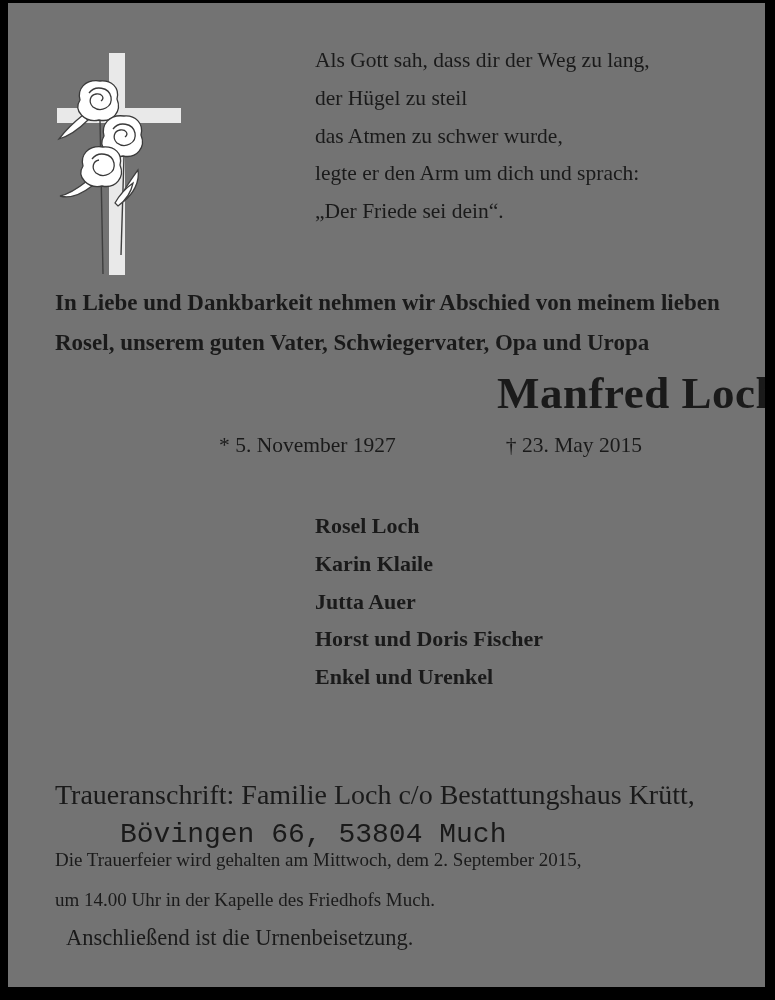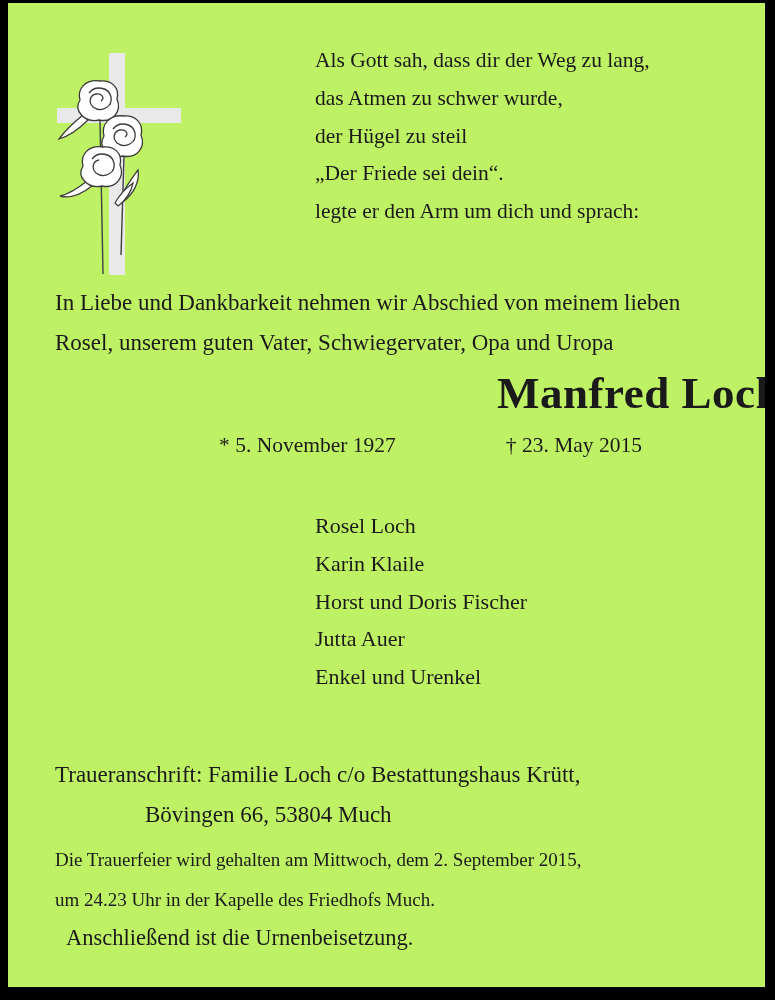--- a/index.html
+++ b/index.html
@@ -1,66 +1,67 @@
 <!DOCTYPE html>
 <html><head>
 <meta charset="utf-8">
 <style>
   html,body { margin:0; padding:0; background:#fff; }
   .page {
     position: relative;
     width: 775px;
     height: 1000px;
     box-sizing: border-box;
-    background: #bef264;
+    background: #737373;
     border-left: 8px solid #000;
     border-top: 3px solid #000;
     border-right: 10px solid #000;
     border-bottom: 13px solid #000;
     font-family: "Liberation Serif", serif;
     color: #1a1a1a;
     overflow: hidden;
   }
   .abs { position: absolute; }
   .illustration { left: 37px; top: 40px; width: 175px; height: 238px; }
   .poem {
     left: 307px; top: 39px;
     font-size: 21.5px; line-height: 37.8px;
     white-space: nowrap;
   }
   .intro {
     left: 47px; top: 280px;
     font-size: 23px; line-height: 40px;
     white-space: nowrap;
+    font-weight: bold;
   }
   .deceased-name {
     left: 0; top: 364px; width: 100%;
     margin: 0;
     text-align: right;
     font-size: 45px; font-weight: 700;
     letter-spacing: 0.5px;
     padding-left: 16px;
   }
   .dates {
     left: 0; top: 430px; width: 100%;
     display: flex; justify-content: center; gap: 110px;
     font-size: 21.5px;
     padding-left: 44px;
   }
   .mourners {
     left: 307px; top: 504px;
-    font-size: 22px; font-weight: 400; line-height: 37.8px;
+    font-size: 22px; font-weight: 700; line-height: 37.8px;
     white-space: nowrap;
   }
   .address {
-    left: 47px; top: 752px;
-    font-size: 23px; line-height: 39.5px;
+    left: 47px; top: 772px;
+    font-size: 28px; line-height: 39.5px;
     white-space: nowrap;
   }
-  .address .indent { margin-left: 90px; }
+  .address .indent { margin-left: 65px; font-family: Liberation Mono, monospace; }
   .funeral {
     left: 47px; top: 837px;
     font-size: 19px; line-height: 40px;
     white-space: nowrap;
   }
   .closing {
     left: 58px; top: 922px;
     font-size: 22.5px;
     white-space: nowrap;
   }
@@ -97,51 +98,51 @@
       </g>
       <g stroke="#3a3a3a" stroke-width="1.3" fill="#ffffff">
         <path d="M58,104 C43,102 35,112 38,123 C31,134 43,146 57,143 C71,146 80,134 75,122 C78,110 69,103 58,104 Z"></path>
         <path d="M47,116 C53,108 67,110 69,120 C71,130 59,136 51,130 C46,125 48,118 54,117" fill="none"></path>
       </g>
     </svg>
   </div>
 
   <div class="abs poem">
     <div>Als Gott sah, dass dir der Weg zu lang,</div>
+    <div>der Hügel zu steil</div>
     <div>das Atmen zu schwer wurde,</div>
-    <div>der Hügel zu steil</div>
+    <div>legte er den Arm um dich und sprach:</div>
     <div>„Der Friede sei dein“.</div>
-    <div>legte er den Arm um dich und sprach:</div>
   </div>
 
   <div class="abs intro">
     <div>In Liebe und Dankbarkeit nehmen wir Abschied von meinem lieben</div>
     <div>Rosel, unserem guten Vater, Schwiegervater, Opa und Uropa</div>
   </div>
 
   <h1 class="abs deceased-name">Manfred Loch</h1>
 
   <div class="abs dates">
     <span>* 5. November 1927</span>
     <span>† 23. May 2015</span>
   </div>
 
   <div class="abs mourners">
     <div>Rosel Loch</div>
     <div>Karin Klaile</div>
+    <div>Jutta Auer</div>
     <div>Horst und Doris Fischer</div>
-    <div>Jutta Auer</div>
     <div>Enkel und Urenkel</div>
   </div>
 
   <div class="abs address">
     <div>Traueranschrift: Familie Loch c/o Bestattungshaus Krütt,</div>
     <div class="indent">Bövingen 66, 53804 Much</div>
   </div>
 
   <div class="abs funeral">
     <div>Die Trauerfeier wird gehalten am Mittwoch, dem 2. September 2015,</div>
-    <div>um 24.23 Uhr in der Kapelle des Friedhofs Much.</div>
+    <div>um 14.00 Uhr in der Kapelle des Friedhofs Much.</div>
   </div>
 
   <div class="abs closing">Anschließend ist die Urnenbeisetzung.</div>
 
 </div>
 
 </body></html>

